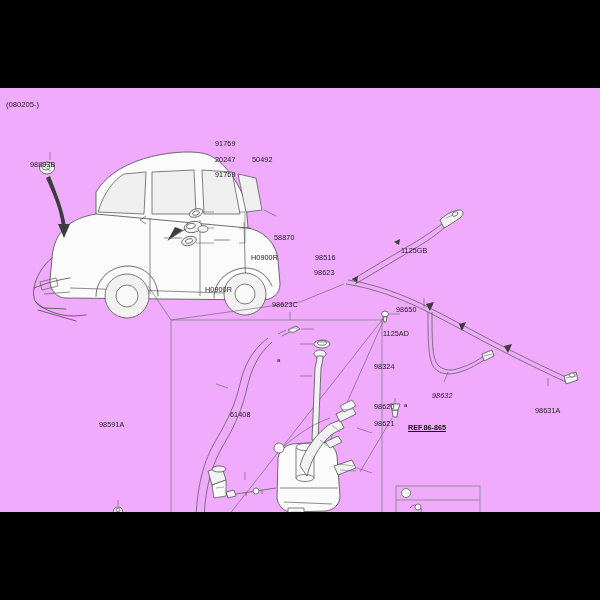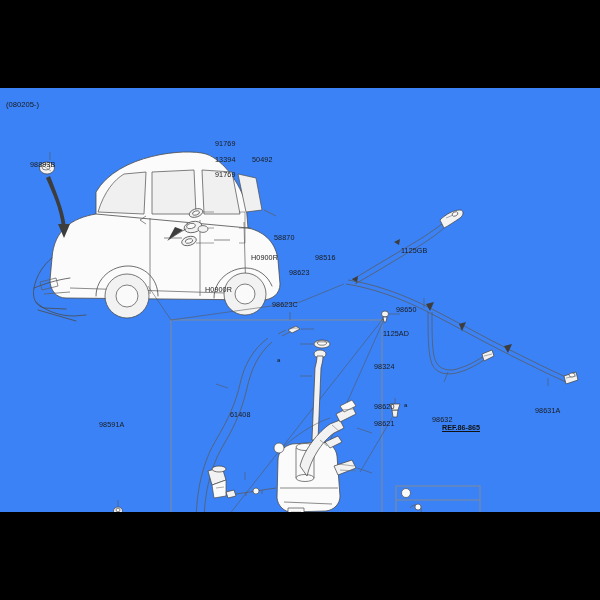--- a/index.html
+++ b/index.html
@@ -3,21 +3,21 @@
 <meta charset="utf-8">
 <title>Washer System Parts Diagram</title>
 <style>
   html,body{margin:0;padding:0;background:#000;}
   body{width:600px;height:600px;overflow:hidden;
        font-family:"Liberation Sans","DejaVu Sans",sans-serif;}
   #page{position:relative;width:600px;height:600px;background:#000;}
   .letterbox{position:absolute;left:0;width:600px;background:#000;}
   #bar-top{top:0;height:88px;}
   #bar-bottom{top:512px;height:88px;}
-  #canvas{position:absolute;left:0;top:88px;width:600px;height:424px;background:#3b82f6;}
+  #canvas{position:absolute;left:0;top:88px;width:600px;height:424px;background:#f0abfc;}
   #art{position:absolute;left:0;top:0;width:600px;height:424px;}
   .lbl{position:absolute;font-size:7.2px;color:#1a1a1a;white-space:nowrap;
        letter-spacing:0.1px;line-height:1;margin-top:20px;}
   #date-note{position:absolute;left:6px;top:12px;font-size:7.6px;color:#1a1a1a;}
   .refbox-text{position:absolute;font-size:7.2px;color:#111;font-weight:bold;white-space:nowrap;}
   .circ{position:absolute;font-size:6px;color:#111;}
 </style>
 </head>
 <body>
 
@@ -308,44 +308,44 @@
         <ellipse class="partlt" cx="418" cy="419" rx="3" ry="3"></ellipse>
         <path class="ln2" d="M412,427 L410,434 L416,434"></path>
         <path class="ln2" d="M414,424 L410,430"></path>
         <path class="lead" d="M412,432 L418,436"></path>
       </g>
     </svg>
 
     <div class="lbl" style="left:30px;top:53px;">98893B</div>
 
     <div class="lbl" style="left:215px;top:32px;">91769</div>
-    <div class="lbl" style="left:215px;top:48px;">13394</div>
+    <div class="lbl" style="left:215px;top:48px;">20247</div>
     <div class="lbl" style="left:215px;top:63px;">91769</div>
     <div class="lbl" style="left:252px;top:48px;">50492</div>
 
     <div class="lbl" style="left:274px;top:126px;">58870</div>
 
     <div class="lbl" style="left:251px;top:146px;">H0900R</div>
     <div class="lbl" style="left:315px;top:146px;">98516</div>
-    <div class="lbl" style="left:261px;top:161px;padding-left:28px;">98623</div>
+    <div class="lbl" style="left:286px;top:161px;padding-left:28px;">98623</div>
     <div class="lbl" style="left:205px;top:178px;">H0900R</div>
     <div class="lbl" style="left:272px;top:193px;">98623C</div>
 
     <div class="lbl" style="left:401px;top:139px;">1125GB</div>
     <div class="lbl" style="left:383px;top:222px;">1125AD</div>
 
     <div class="lbl" style="left:396px;top:198px;">98650</div>
-    <div class="lbl" style="left:432px;top:308px;">98632</div>
+    <div class="lbl" style="left:432px;top:284px;font-style:italic;">98632</div>
     <div class="lbl" style="left:535px;top:299px;">98631A</div>
 
     <div class="lbl" style="left:374px;top:255px;">98324</div>
     <div class="lbl" style="left:374px;top:295px;">98620</div>
     <div class="lbl" style="left:374px;top:312px;text-align:right;">98621</div>
     <div class="lbl" style="left:230px;top:303px;">61408</div>
     <div class="lbl" style="left:99px;top:313px;">98591A</div>
 
     <div class="circ" style="left:404px;top:314px;">a</div>
     <div class="circ" style="left:277px;top:269px;">a</div>
 
-    <div class="refbox-text" style="left:442px;top:335px;text-decoration:underline;">REF.86-865</div>
+    <div class="refbox-text" style="left:408px;top:335px;text-decoration:underline;">REF.86-865</div>
 
   </div>
 </div>
 
 </body></html>

